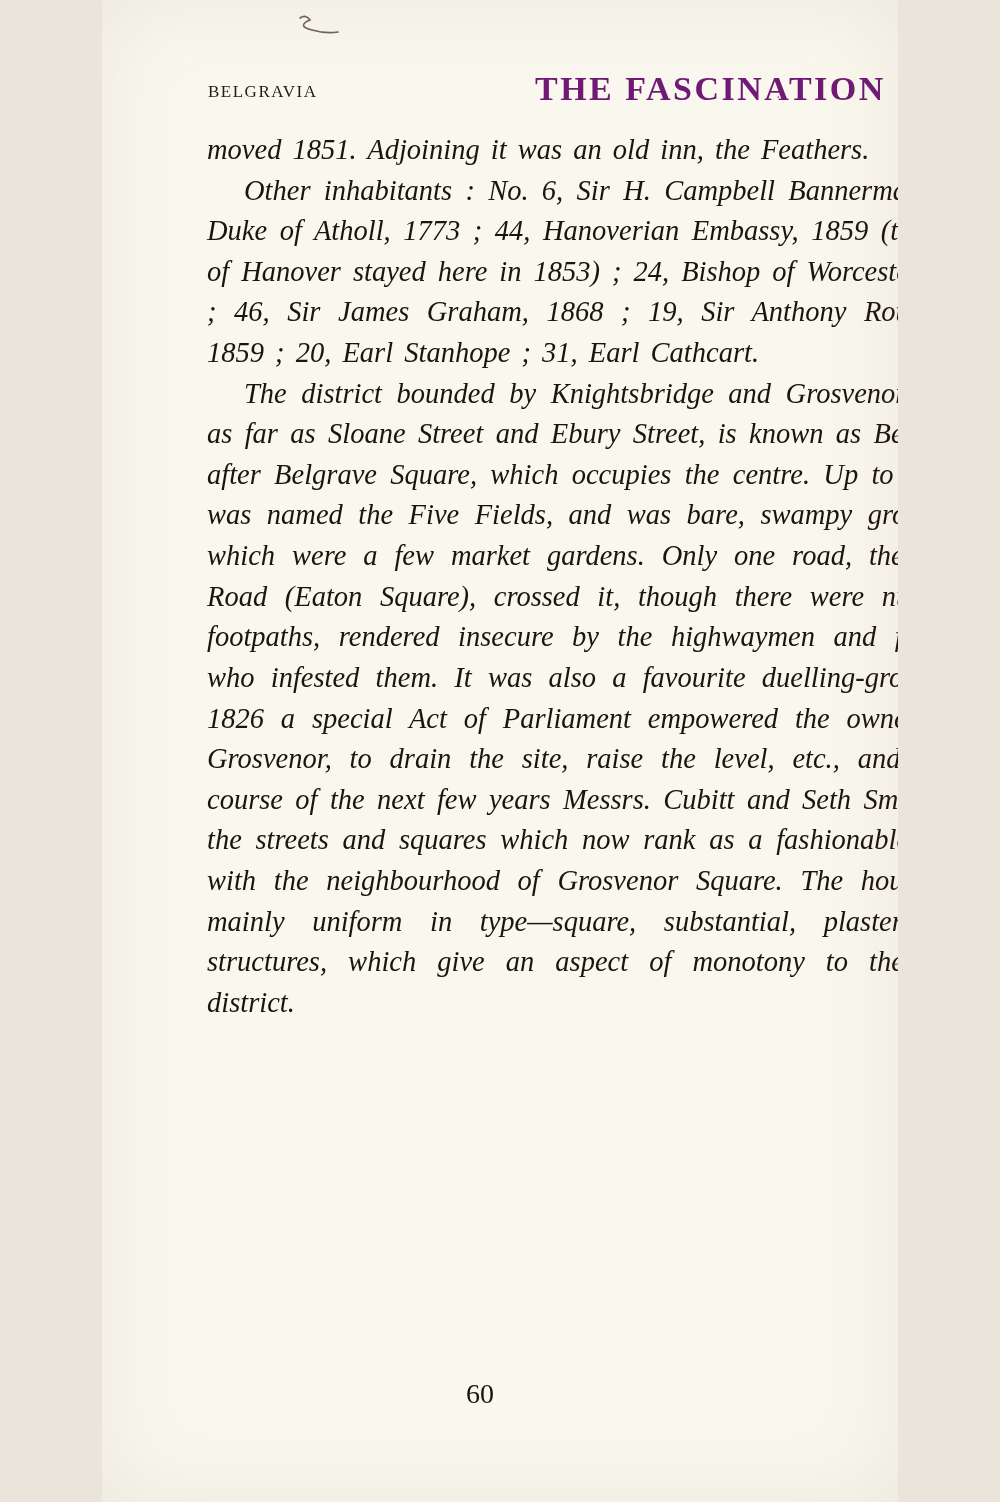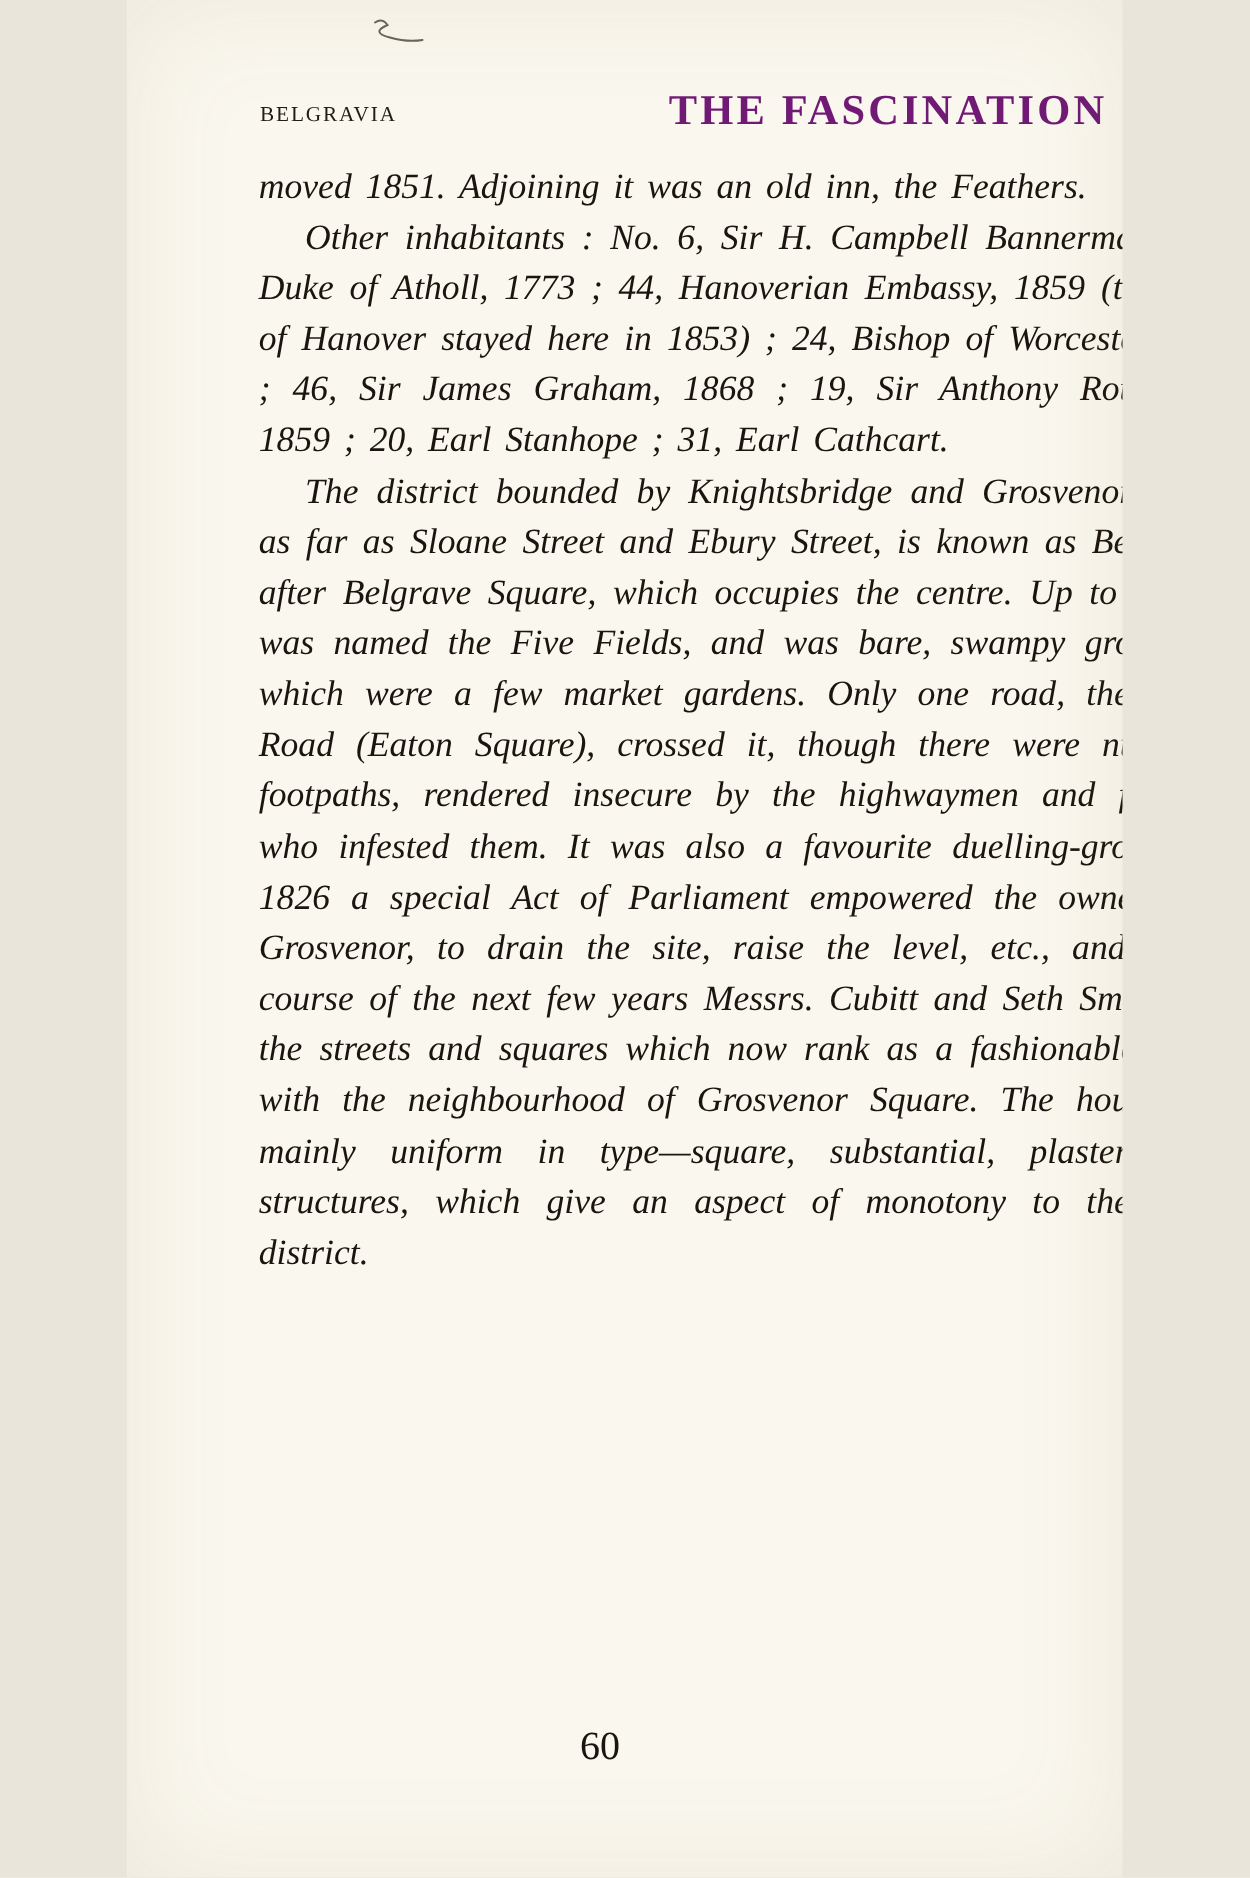--- a/index.html
+++ b/index.html
@@ -83,21 +83,21 @@
   }
   .text-block p.indent {
     text-indent: 37px;
   }
   .page-number {
     position: absolute;
     top: 1378px;
     left: 0;
     right: 40px;
     text-align: center;
-    font-size: 32px;
+    font-size: 28px;
     color: #1a150e;
   }
 </style>
 </head>
 <body>
 
 <div class="page">
 
   <svg class="ink-mark" viewBox="0 0 52 26" aria-hidden="true">
     <path d="M6 6 q6 -4 10 2 q-14 6 2 10 q14 4 26 2" fill="none" stroke="#3a332a" stroke-width="1.6" stroke-linecap="round"></path>

